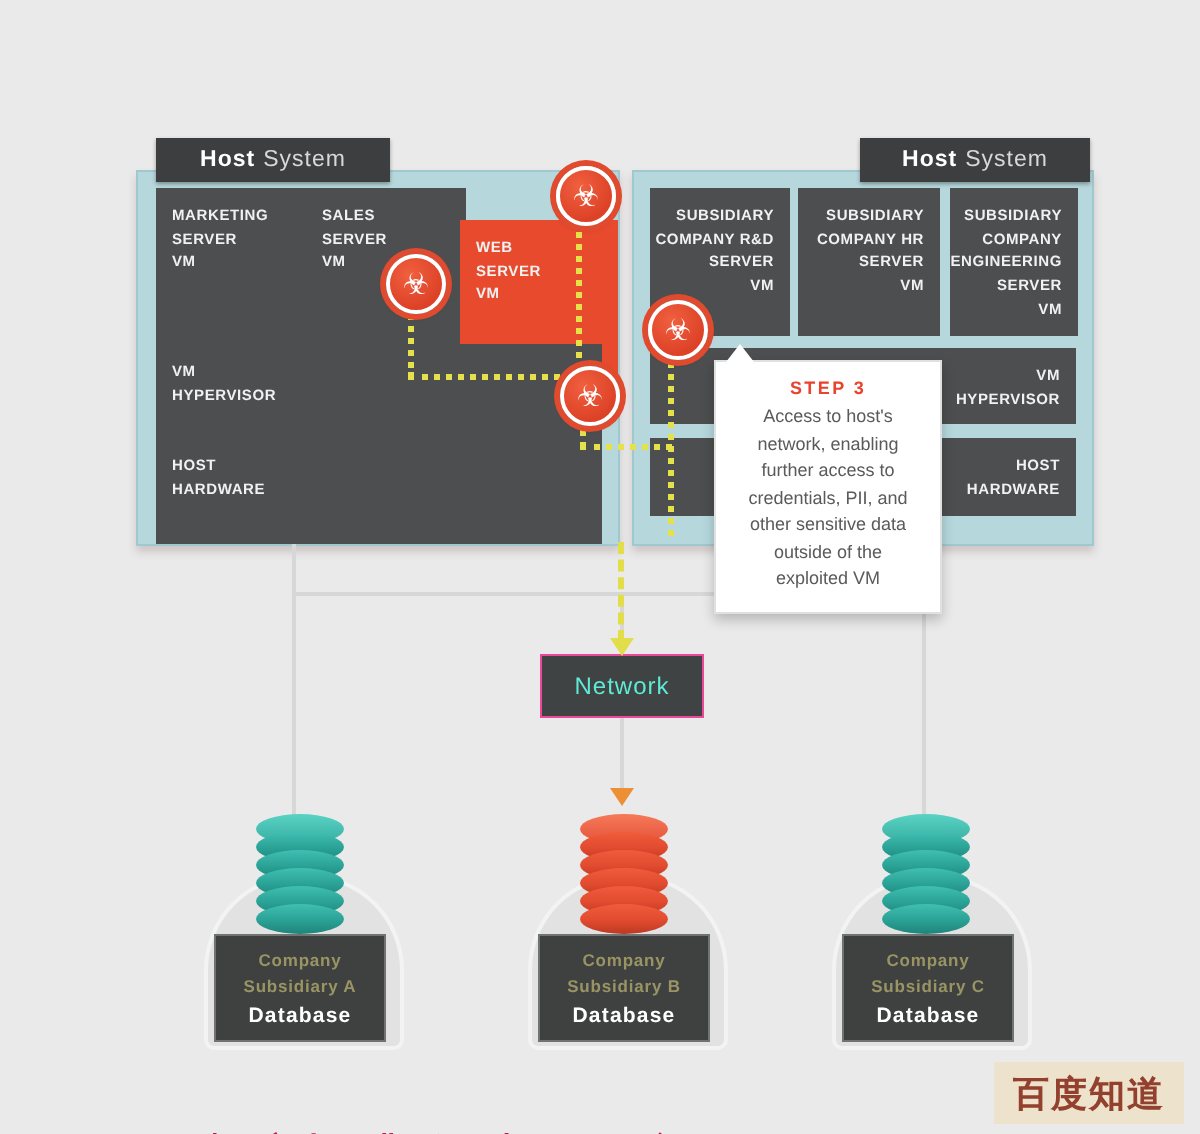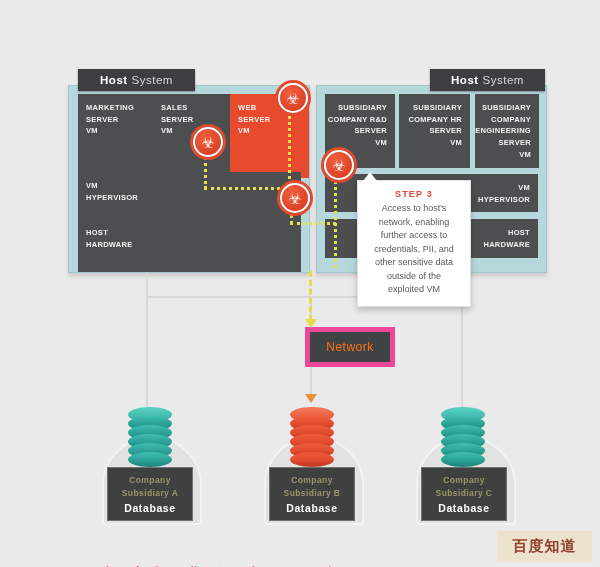--- a/index.html
+++ b/index.html
@@ -37,43 +37,43 @@
     text-align:center;padding:8px 4px 9px 4px;z-index:8;}
   .step-label{color:#e8432c;font-weight:bold;font-size:9px;letter-spacing:1.2px;margin-bottom:3px;}
   .step-text{color:#5a5a5a;font-size:9px;line-height:1.5;white-space:pre-line;}
   .ptr-down{position:absolute;bottom:-13px;width:0;height:0;border-left:9px solid transparent;border-right:9px solid transparent;border-top:14px solid #fff;}
   .ptr-up-tall{position:absolute;top:-30px;width:0;height:0;border-left:10px solid transparent;border-right:10px solid transparent;border-bottom:30px solid #fff;}
   .ptr-up-small{position:absolute;top:-9px;width:0;height:0;border-left:7px solid transparent;border-right:7px solid transparent;border-bottom:9px solid #fff;}
 
   
   .gline-v{position:absolute;width:2px;background:#d7d7d7;z-index:1;}
   .gline-h{position:absolute;height:2px;background:#d7d7d7;z-index:1;}
-  #network-box{position:absolute;left:270px;top:327px;width:80px;height:30px;background:#3f4343;border:5px solid #ec4899;
-    color:#f97316;font-size:12px;letter-spacing:.5px;display:flex;align-items:center;justify-content:center;z-index:4;margin-left:35px;}
+  #network-box{position:absolute;left:270px;top:327px;width:80px;height:30px;background:#3f4343;border:1px solid #ec4899;
+    color:#5eead4;font-size:12px;letter-spacing:.5px;display:flex;align-items:center;justify-content:center;z-index:4;}
 
   
   .pedestal{position:absolute;width:96px;height:84px;background:#e2e2e2;border:2px solid #f3f3f3;
     border-radius:48px 48px 5px 5px;z-index:2;}
   .cylinder{position:absolute;width:44px;z-index:3;}
   .disc{width:44px;height:15px;border-radius:50%;}
   .disc + .disc{margin-top:-6px;}
   .teal .disc{background:linear-gradient(#3fbfb2,#2aa195 55%,#1f847a);}
   .teal .disc:first-child{background:linear-gradient(#5ad2c4,#35ada0);}
   .red-db .disc{background:linear-gradient(#f05c3c,#e14a2e 55%,#bb3a22);}
   .red-db .disc:first-child{background:linear-gradient(#f57a59,#e6523a);}
   .db-label{position:absolute;width:86px;height:54px;background:#3e4140;border:1px solid #6f7372;
     text-align:center;z-index:4;padding-top:6px;box-sizing:border-box;}
   .db-name{color:#9a9464;font-size:8.5px;font-weight:bold;letter-spacing:.4px;line-height:1.5;white-space:pre-line;}
   .db-type{color:#fff;font-size:10.5px;font-weight:bold;letter-spacing:.6px;margin-top:2px;}
 
   
   #caption{position:absolute;left:95px;top:562px;width:440px;text-align:left;
     font-size:25px;color:#be185d;letter-spacing:3px;}
   #watermark{position:absolute;left:497px;top:531px;width:95px;height:31px;background:#ede2cb;
-    color:#93402e;font-weight:bold;font-size:15px;letter-spacing:1px;
+    color:#93402e;font-weight:bold;font-size:18px;letter-spacing:1px;
     display:flex;align-items:center;justify-content:center;z-index:9;}
 </style>
 </head>
 <body>
 
 <div id="canvas">
 
   <div class="gline-v" style="left:146px;top:270px;height:28px;"></div>
   <div class="gline-v" style="left:461px;top:270px;height:28px;"></div>
   <div class="gline-h" style="left:146px;top:296px;width:317px;"></div>
@@ -86,21 +86,21 @@
   <div class="host-header" style="left:78px;top:69px;width:117px;height:22px;">
     <span class="t-bold">Host</span>
     <span class="t-rest">System</span>
   </div>
   <div class="panel pad-left" style="left:78px;top:94px;width:70px;height:64px;z-index:2;">MARKETING
 SERVER
 VM</div>
   <div class="panel pad-left" style="left:153px;top:94px;width:72px;height:64px;z-index:2;">SALES
 SERVER
 VM</div>
-  <div class="panel pad-left red" style="left:230px;top:94px;width:71px;height:64px;z-index:2;">WEB
+  <div class="panel pad-left red" style="left:230px;top:110px;width:71px;height:64px;z-index:2;">WEB
 SERVER
 VM</div>
   <div class="panel pad-left" style="left:78px;top:172px;width:215px;height:32px;z-index:2;">VM
 HYPERVISOR</div>
   <div class="panel pad-left" style="left:78px;top:219px;width:215px;height:33px;z-index:2;">HOST
 HARDWARE</div>
 
   <div class="host-container" style="left:316px;top:85px;width:229px;height:186px;"></div>
   <div class="host-header" style="left:430px;top:69px;width:115px;height:22px;">
     <span class="t-bold">Host</span>

